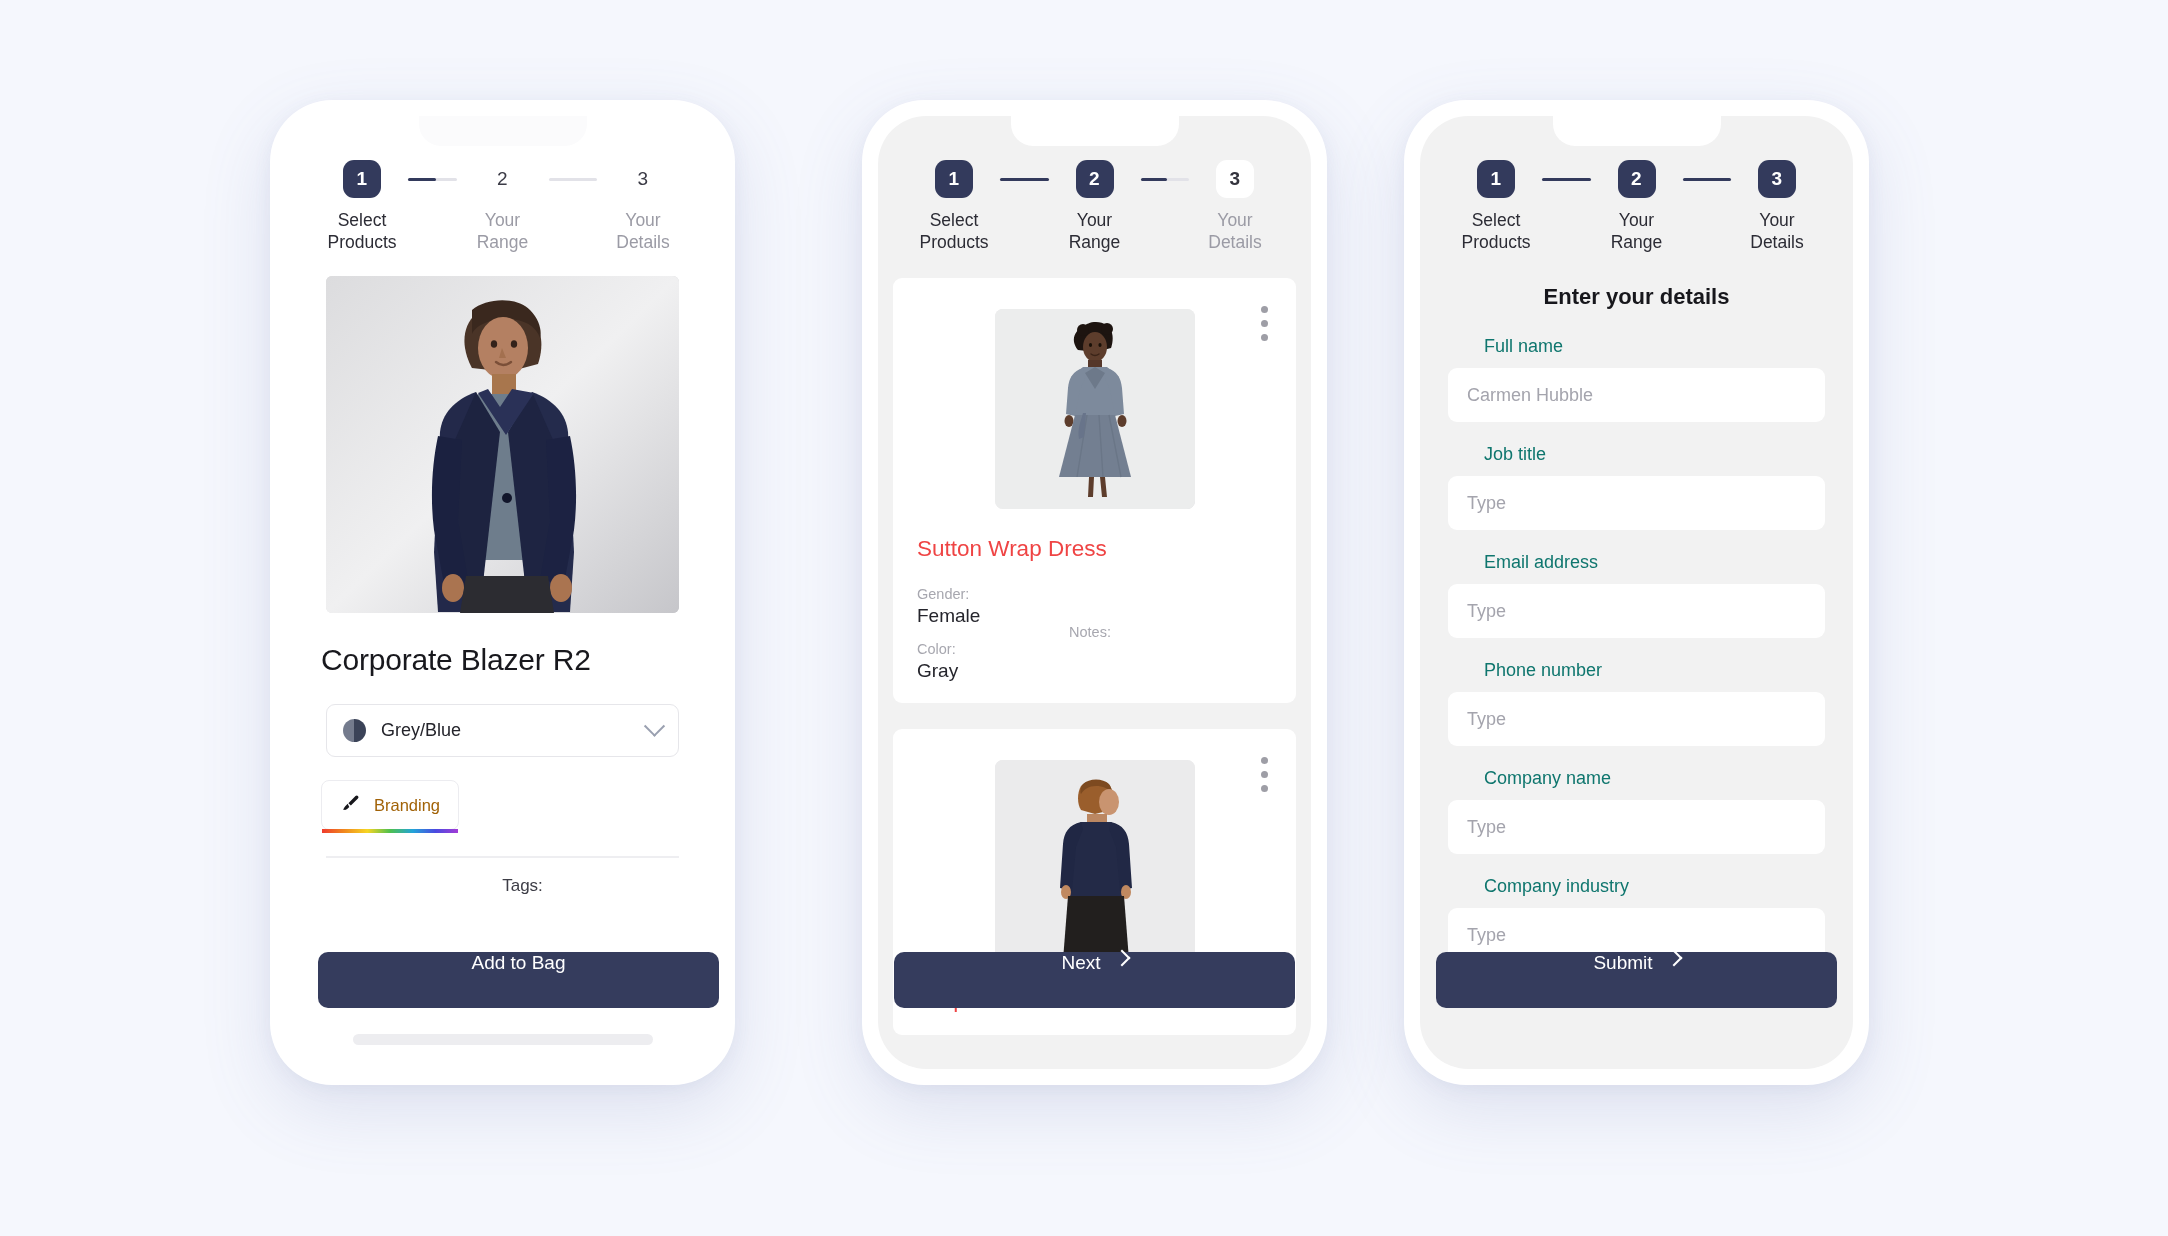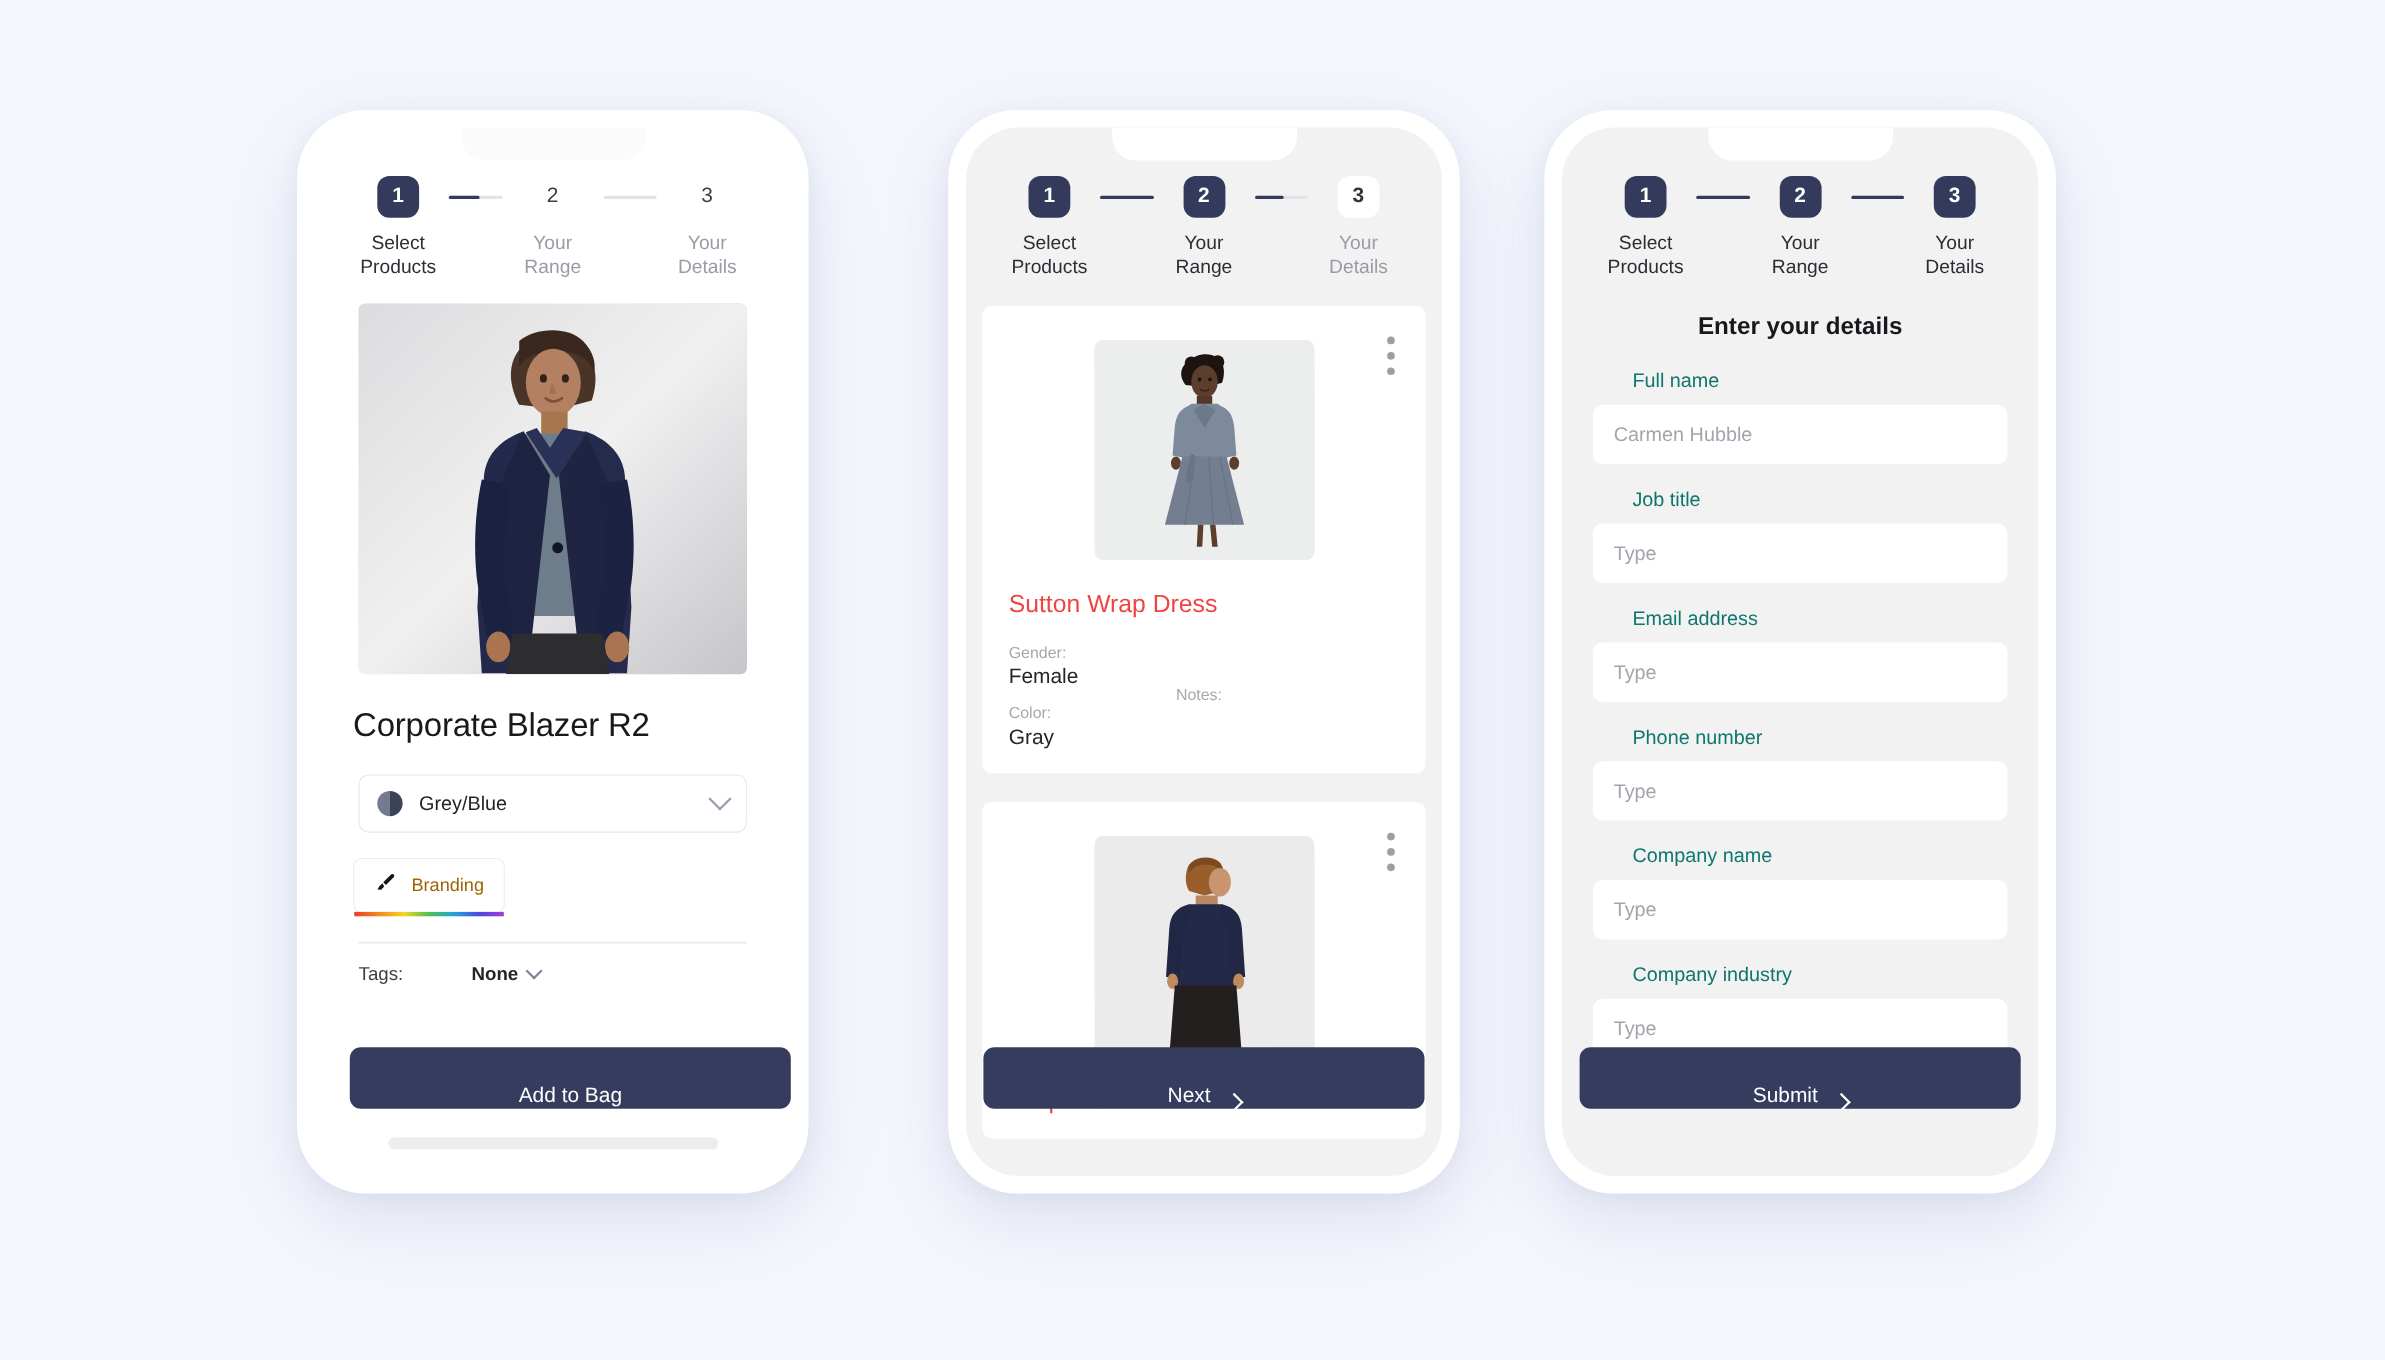--- a/index.html
+++ b/index.html
@@ -107,36 +107,36 @@
     position: relative;
   }
   .branding-btn .lbl { margin-left: 13px; font-size: 16.5px; color: #a16207; }
   .rainbow {
     position: absolute; left: 0; right: 0; bottom: -4px; height: 4px;
     background: linear-gradient(90deg,#ef3b2d,#f08a1e,#f6d523,#4ec04e,#23a4d8,#4a4ae0,#a23bd6);
   }
   .divider { margin: 26px auto 0 auto; width: 353px; height: 1.5px; background: #eeeef1; }
   .tags-row {
     margin: 18px 0 0 40px; display: flex; align-items: center; gap: 62px;
-    font-size: 17px; color: #24242b;
+    font-size: 17px; color: #24242b; flex-direction: column;
   }
   .tags-row .k { color: #3d3d46; }
   .tags-row .v { font-weight: 600; display: flex; align-items: center; gap: 9px; }
   .mini-chev {
     width: 11px; height: 11px;
     border-right: 2px solid #7d8496; border-bottom: 2px solid #7d8496;
     transform: rotate(45deg) translate(-2px,-2px);
   }
 
   
   .cta {
     position: absolute; left: 16px; bottom: 61px;
     width: 401px; height: 56px; border-radius: 10px;
     background: #353c5d; color: #fff;
-    display: flex; align-items: flex-end; justify-content: center; gap: 15px;
+    display: flex; align-items: flex-start; justify-content: center; gap: 15px;
     font-size: 19px; z-index: 30;
   }
   #phone1 .cta { left: 32px; width: 401px; }
   .cta .arrow {
     width: 12px; height: 12px;
     border-right: 2.4px solid #fff; border-bottom: 2.4px solid #fff;
     transform: rotate(-45deg);
   }
   .home-bar {
     position: absolute; left: 50%; transform: translateX(-50%);

